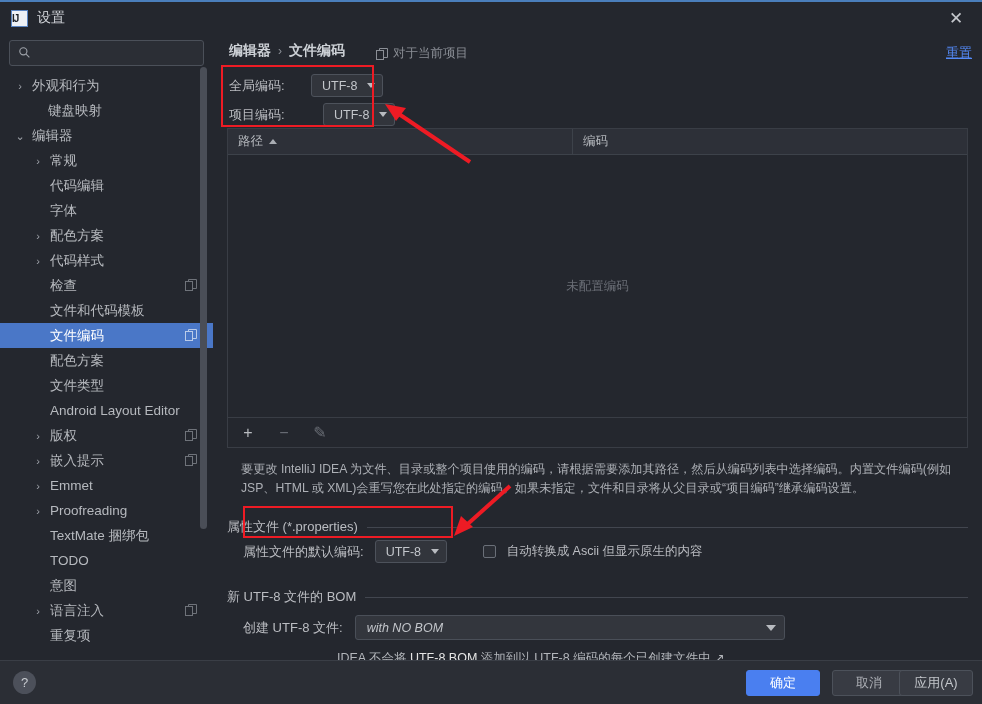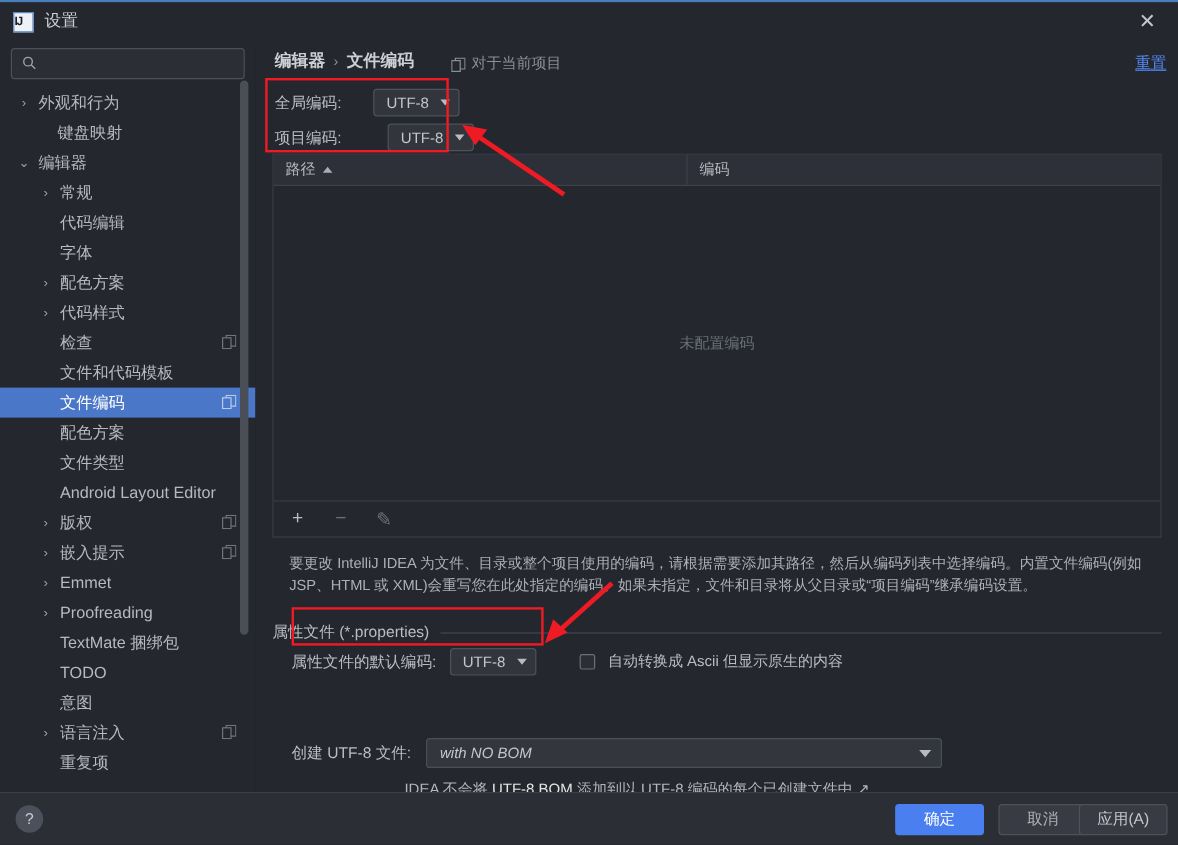--- a/index.html
+++ b/index.html
@@ -473,20 +473,24 @@
       <span class="enc-label">属性文件的默认编码:</span>
       <div class="combo" style="width:72px;">
         <span>UTF-8</span>
         <span class="caret"></span>
       </div>
       <div style="width:14px"></div>
       <div class="checkbox"></div>
       <span class="enc-label" style="font-size:12.5px;">自动转换成 Ascii 但显示原生的内容</span>
     </div>
 
+    <div class="group" style="top:553px;">
+      <span>新 UTF-8 文件的 BOM</span>
+      <span class="line"></span>
+    </div>
 
     <div class="enc-row" style="left:30px; top:580px; gap:12px;">
       <span class="enc-label">创建 UTF-8 文件:</span>
       <div class="wide-combo" style="position:relative;">
         <span>with NO BOM</span>
         <span class="caret"></span>
       </div>
     </div>
 
     <div style="position:absolute; left:124px; top:615px; font-size:12.5px; color:#b3b6bb;">

